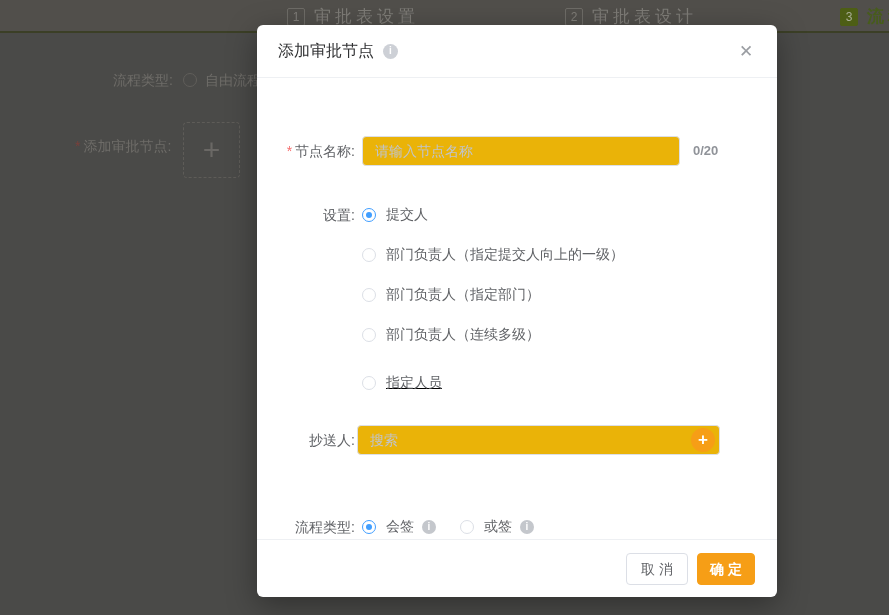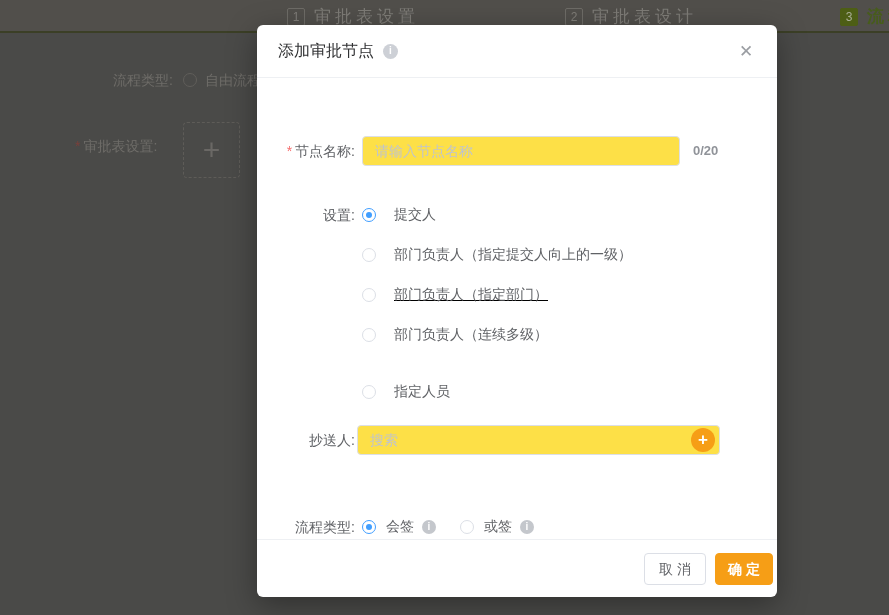--- a/index.html
+++ b/index.html
@@ -66,28 +66,28 @@
 
   .modal-body { position:relative; }
   .form-label {
     position:absolute; left:0; width:98px; text-align:right;
     color:#606266; font-size:14px; line-height:30px; white-space:nowrap;
   }
   .req { color:#F56C6C; margin-right:3px; }
 
   .text-input {
     position:absolute; height:30px; border:1px solid #DCDFE6; border-radius:4px;
-    background:#fde047; padding:0 12px; font-size:14px; color:#606266;
+    background:#eab308; padding:0 12px; font-size:14px; color:#606266;
     font-family:inherit; outline:none;
   }
   .text-input::placeholder { color:#C0C4CC; }
   .name-input { left:105px; top:58px; width:318px; }
   .counter { position:absolute; left:436px; top:58px; line-height:30px; color:#909399; font-size:13px;font-weight:bold; }
 
-  .radio-row { position:absolute; left:105px; height:30px; display:flex; align-items:center;gap:8px; }
+  .radio-row { position:absolute; left:105px; height:30px; display:flex; align-items:center; }
   .radio {
     width:14px; height:14px; border-radius:50%; border:1px solid #DCDFE6;
     background:#fff; flex:0 0 auto; position:relative;
   }
   .radio.checked { border-color:#409EFF; }
   .radio.checked::after {
     content:""; position:absolute; left:3px; top:3px;
     width:6px; height:6px; border-radius:50%; background:#409EFF;
   }
   .radio-label { margin-left:10px; color:#606266; font-size:14px; white-space:nowrap; }
@@ -102,21 +102,21 @@
   }
 
   .flow-row { position:absolute; left:105px; top:434px; height:30px; display:flex; align-items:center; }
   .flow-group { display:flex; align-items:center; }
   .flow-group + .flow-group { margin-left:24px;justify-content:flex-end; }
   .flow-group .info-icon { margin-left:8px; background:#C4C7CC; width:14px; height:14px; }
 
   .modal-footer {
     position:absolute; left:0; bottom:0; width:520px; height:58px;
     border-top:1px solid #EEF0F3;
-    display:flex; align-items:center; justify-content:flex-end; padding-right:4px;
+    display:flex; align-items:center; justify-content:flex-end; padding-right:22px;
   }
   .btn {
     height:32px; border-radius:4px; font-size:14px; cursor:pointer;
     letter-spacing:4px; text-indent:4px; font-family:inherit; line-height:30px;
   }
   .btn-cancel {
     width:62px; background:#fff; border:1px solid #DCDFE6; color:#606266;
     margin-right:9px;
   }
   .btn-confirm { width:58px; background:#F69E16; border:1px solid #F69E16; color:#fff; font-weight:bold; }
@@ -136,21 +136,21 @@
   <div class="step step-3">
     <span class="step-num">3</span>
     <span class="step-label">流程</span>
   </div>
 </div>
 
 <div class="bg-label" style="left:113px; top:72px;">流程类型:</div>
 <span class="bg-radio" style="left:183px; top:73px;"></span>
 <div class="bg-option-label" style="left:205px; top:72px;text-align:right;">自由流程</div>
 
-<div class="bg-label" style="left:75px; top:138px;"><span class="bg-required">*</span><span>审批表设置:</span></div>
+<div class="bg-label" style="left:75px; top:138px;"><span class="bg-required">*</span><span>添加审批节点:</span></div>
 <div class="bg-add-box">
     <span>+</span>
   </div>
 
 <div class="modal">
 
   <div class="modal-header">
     <span class="modal-title">添加审批节点</span>
     <i class="info-icon">i</i>
     <button class="modal-close">✕</button>
@@ -165,29 +165,29 @@
     <div class="form-label" style="top:122px;">设置:</div>
 
     <div class="radio-row" style="top:122px;">
       <span class="radio checked"></span>
       <span class="radio-label">提交人</span>
     </div>
     <div class="radio-row" style="top:162px;">
       <span class="radio"></span>
       <span class="radio-label">部门负责人（指定提交人向上的一级）</span>
     </div>
-    <div class="radio-row" style="top:202px;text-decoration:underline;">
+    <div class="radio-row" style="top:202px;">
       <span class="radio"></span>
       <span class="radio-label">部门负责人（指定部门）</span>
     </div>
     <div class="radio-row" style="top:242px;">
       <span class="radio"></span>
       <span class="radio-label">部门负责人（连续多级）</span>
     </div>
-    <div class="radio-row" style="top:299px;">
+    <div class="radio-row" style="top:290px;text-decoration:underline;">
       <span class="radio"></span>
       <span class="radio-label">指定人员</span>
     </div>
 
     <div class="form-label" style="top:347px;">抄送人:</div>
     <div class="cc-wrap">
       <input class="text-input cc-input" type="text" value="" placeholder="搜索" style="">
       <button class="plus-btn">+</button>
     </div>
 

